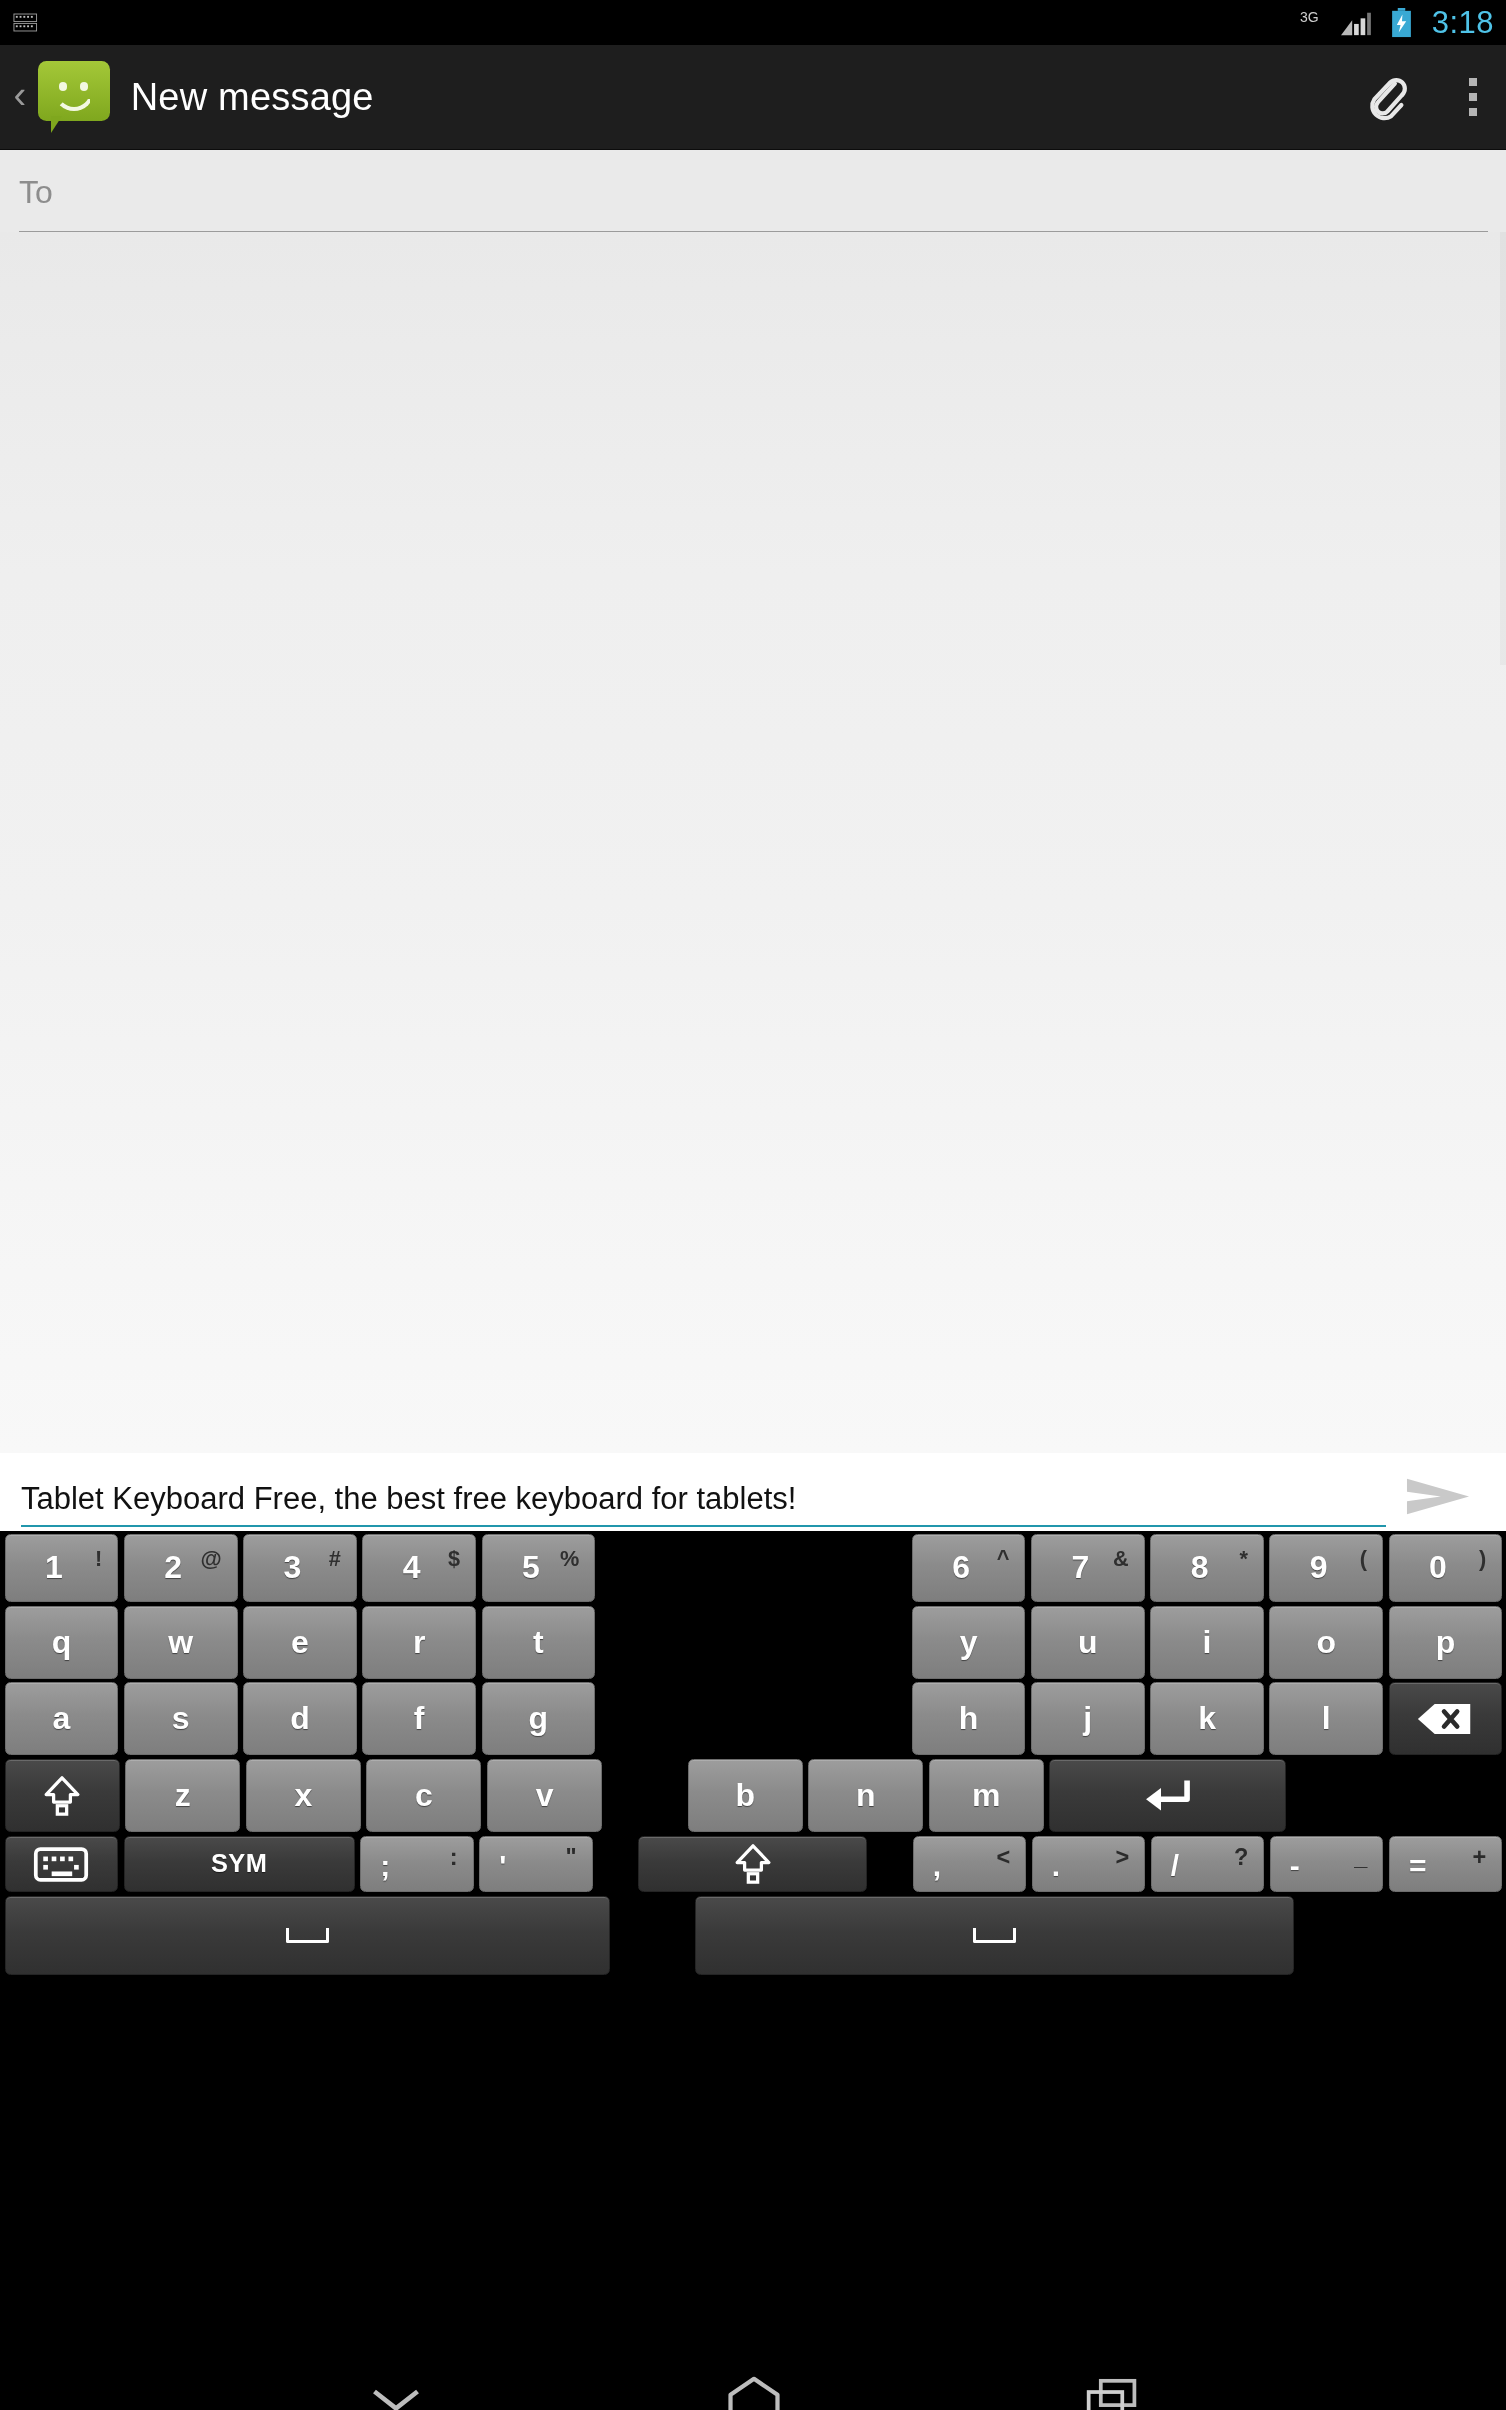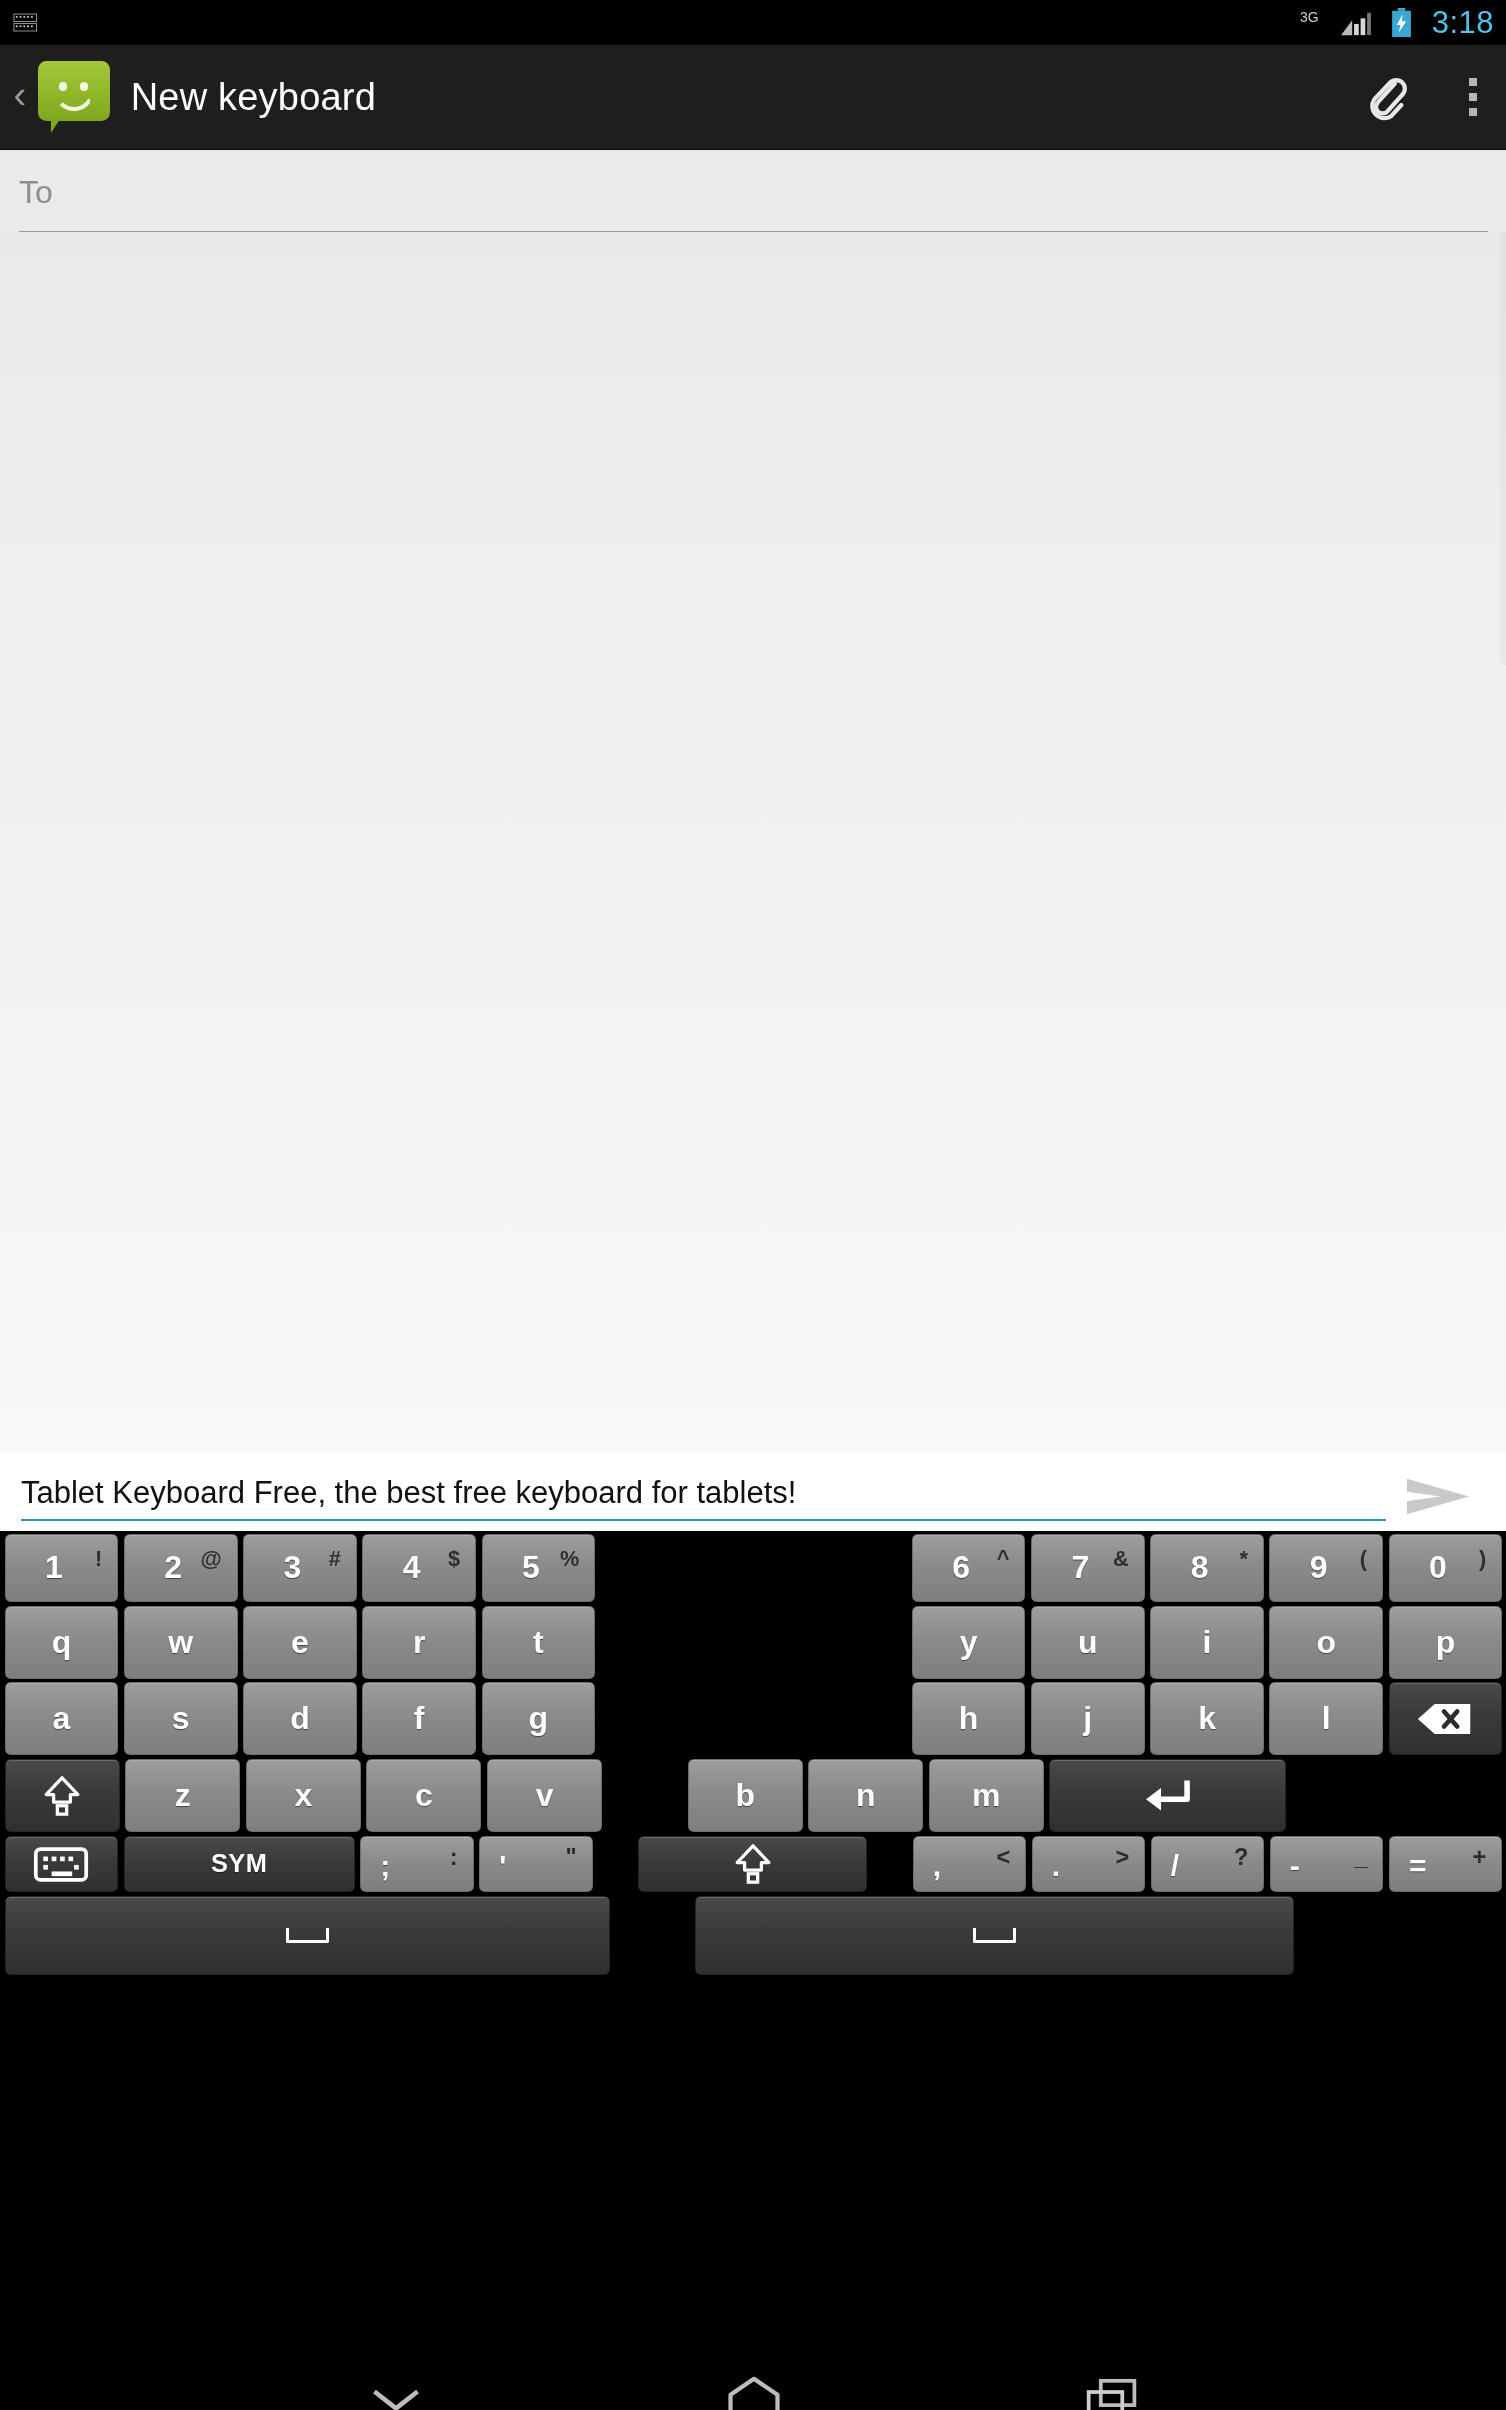--- a/index.html
+++ b/index.html
@@ -91,21 +91,21 @@
     background: rgba(0,0,0,0.03);
   }
 
   
   .compose {
     height: 78px; background: #fff; display: flex; align-items: flex-end;
     padding: 0 17px 0 21px;
   }
   .compose-field {
     flex: 1; border-bottom: 2.8px solid #2196ac; padding-bottom: 8.5px;
-    margin-bottom: 10px;
+    margin-bottom: 4px;
   }
   .compose-text { font-size: 31px; color: #111; white-space: nowrap; }
   .send-btn {
     width: 104px; display: flex; align-items: center; justify-content: center;
     padding-bottom: 11.3px;
   }
 
   
   .keyboard {
     position: relative; height: 821px; background: #000; padding: 2.8px 1.9px 0 1.9px;
@@ -232,21 +232,21 @@
   <div class="actionbar">
     <div class="ab-back">‹</div>
     <div class="sms-icon">
       <div class="sms-bubble">
         <div class="sms-eye l"></div>
         <div class="sms-eye r"></div>
         <div class="sms-smile"></div>
       </div>
       <div class="sms-tail"></div>
     </div>
-    <div class="ab-title">New keyboard</div>
+    <div class="ab-title">New message</div>
     <div class="ab-actions">
       <div>
         <svg class="attach-icon glyph" viewBox="0 0 46 50">
           <path d="M33 10 L15 30 a7 7 0 0 0 10 10 L41 22" fill="none" stroke="#e8e8e8" stroke-width="4.5" stroke-linecap="round"></path>
           <path d="M41 22 a9 9 0 0 0 -13 -13 L11 27 a13 13 0 0 0 18 18 L40 33" fill="none" stroke="#e8e8e8" stroke-width="4.5" stroke-linecap="round"></path>
         </svg>
       </div>
       <div class="overflow-icon">
         <i></i>
           <i></i>

